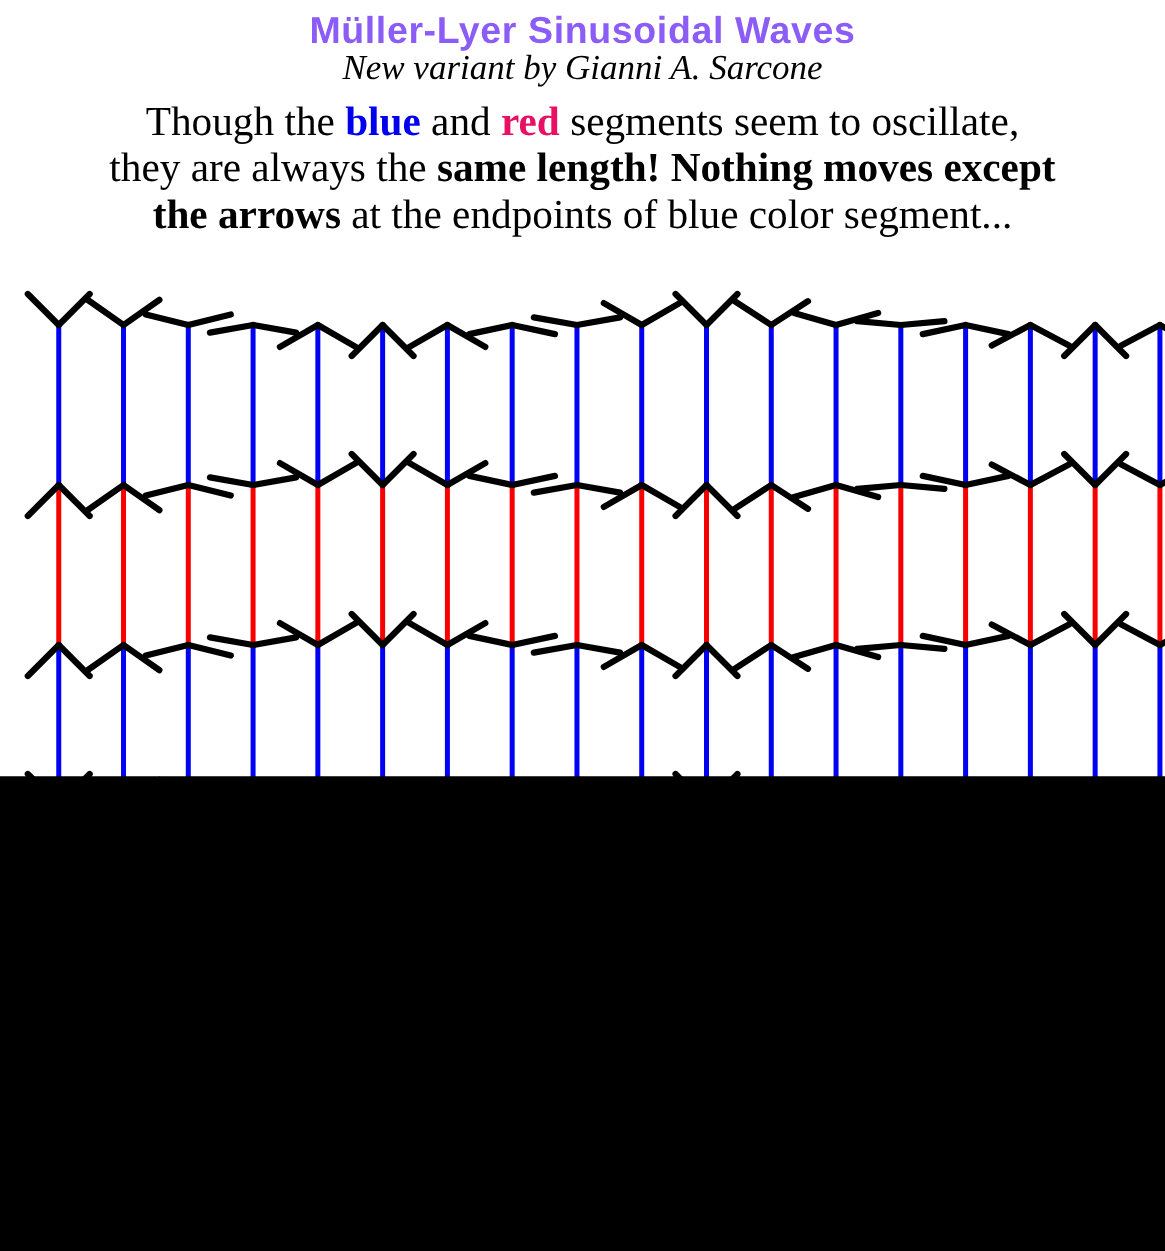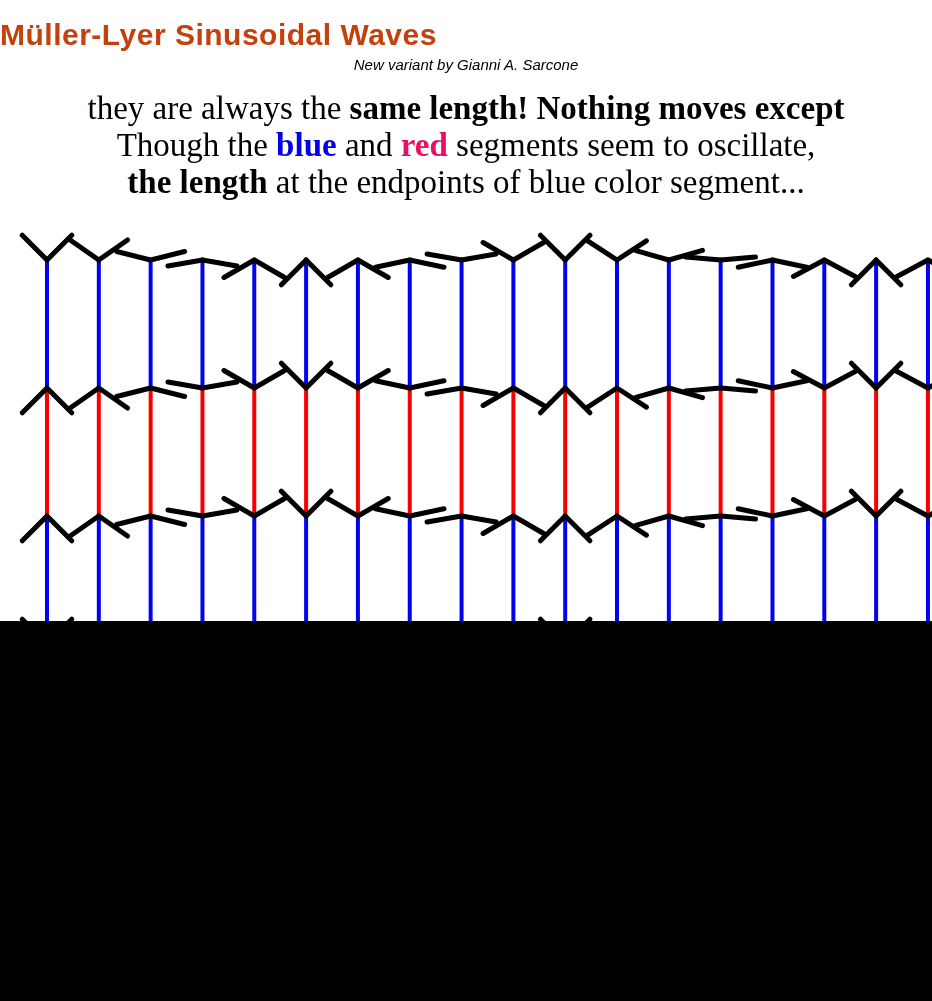--- a/index.html
+++ b/index.html
@@ -6,34 +6,35 @@
   .page {
     position: relative;
     width: 932px;
     height: 1001px;
     background: #ffffff;
     overflow: hidden;
     font-family: "Liberation Sans", sans-serif;
   }
   .title {
     margin: 0;
-    padding-top: 19px;
+    padding-top: 9px;
+    text-align: center;
     font-family: "Liberation Sans", sans-serif;
     font-weight: bold;
     font-size: 30px;
     line-height: 32px;
-    color: #c2410c;
+    color: #8b5cf6;
     letter-spacing: 0.5px;
   }
   .subtitle {
     margin-top: 2px;
     text-align: center;
-    font-family: Liberation Sans, sans-serif;
+    font-family: Liberation Serif, serif;
     font-style: italic;
-    font-size: 15px;
+    font-size: 28px;
     line-height: 24px;
     color: #000000;
   }
   .description {
     margin-top: 13px;
     text-align: center;
     font-family: "Liberation Serif", serif;
     font-size: 33px;
     line-height: 37px;
     color: #000000;
@@ -56,23 +57,23 @@
     background: #000000;
   }
 </style>
 </head>
 <body>
 
 <div class="page">
   <h1 class="title">Müller-Lyer Sinusoidal Waves</h1>
   <div class="subtitle">New variant by Gianni A. Sarcone</div>
   <div class="description" id="description">
+      <div class="desc-line"><span class="n">Though the </span><span class="bb" style="color: rgb(0, 0, 238);">blue</span><span class="n"> and </span><span class="br" style="color: rgb(232, 15, 100);">red</span><span class="n"> segments seem to oscillate,</span></div>
       <div class="desc-line"><span class="n">they are always the </span><span class="b">same length!</span><span class="n"> </span><span class="b">Nothing moves except</span></div>
-      <div class="desc-line"><span class="n">Though the </span><span class="bb" style="color: rgb(0, 0, 238);">blue</span><span class="n"> and </span><span class="br" style="color: rgb(232, 15, 100);">red</span><span class="n"> segments seem to oscillate,</span></div>
-      <div class="desc-line"><span class="b">the length</span><span class="n"> at the endpoints of blue color segment...</span></div>
+      <div class="desc-line"><span class="b">the arrows</span><span class="n"> at the endpoints of blue color segment...</span></div>
     </div>
   <svg class="figure-svg" id="fig" viewBox="0 0 932 1001" xmlns="http://www.w3.org/2000/svg">
       <g>
         <line x1="47" y1="260" x2="47" y2="388" stroke="#0202f2" stroke-width="4"></line>
         <line x1="47" y1="388" x2="47" y2="516" stroke="#f80000" stroke-width="4"></line>
         <line x1="47" y1="516" x2="47" y2="644" stroke="#0202f2" stroke-width="4"></line>
         <line x1="47" y1="260" x2="22.251262658470836" y2="235.25126265847084" stroke="#000000" stroke-width="5" stroke-linecap="round"></line>
         <line x1="47" y1="260" x2="71.74873734152916" y2="235.25126265847084" stroke="#000000" stroke-width="5" stroke-linecap="round"></line>
         <line x1="47" y1="388" x2="22.251262658470836" y2="412.74873734152914" stroke="#000000" stroke-width="5" stroke-linecap="round"></line>
         <line x1="47" y1="388" x2="71.74873734152916" y2="412.74873734152914" stroke="#000000" stroke-width="5" stroke-linecap="round"></line>

